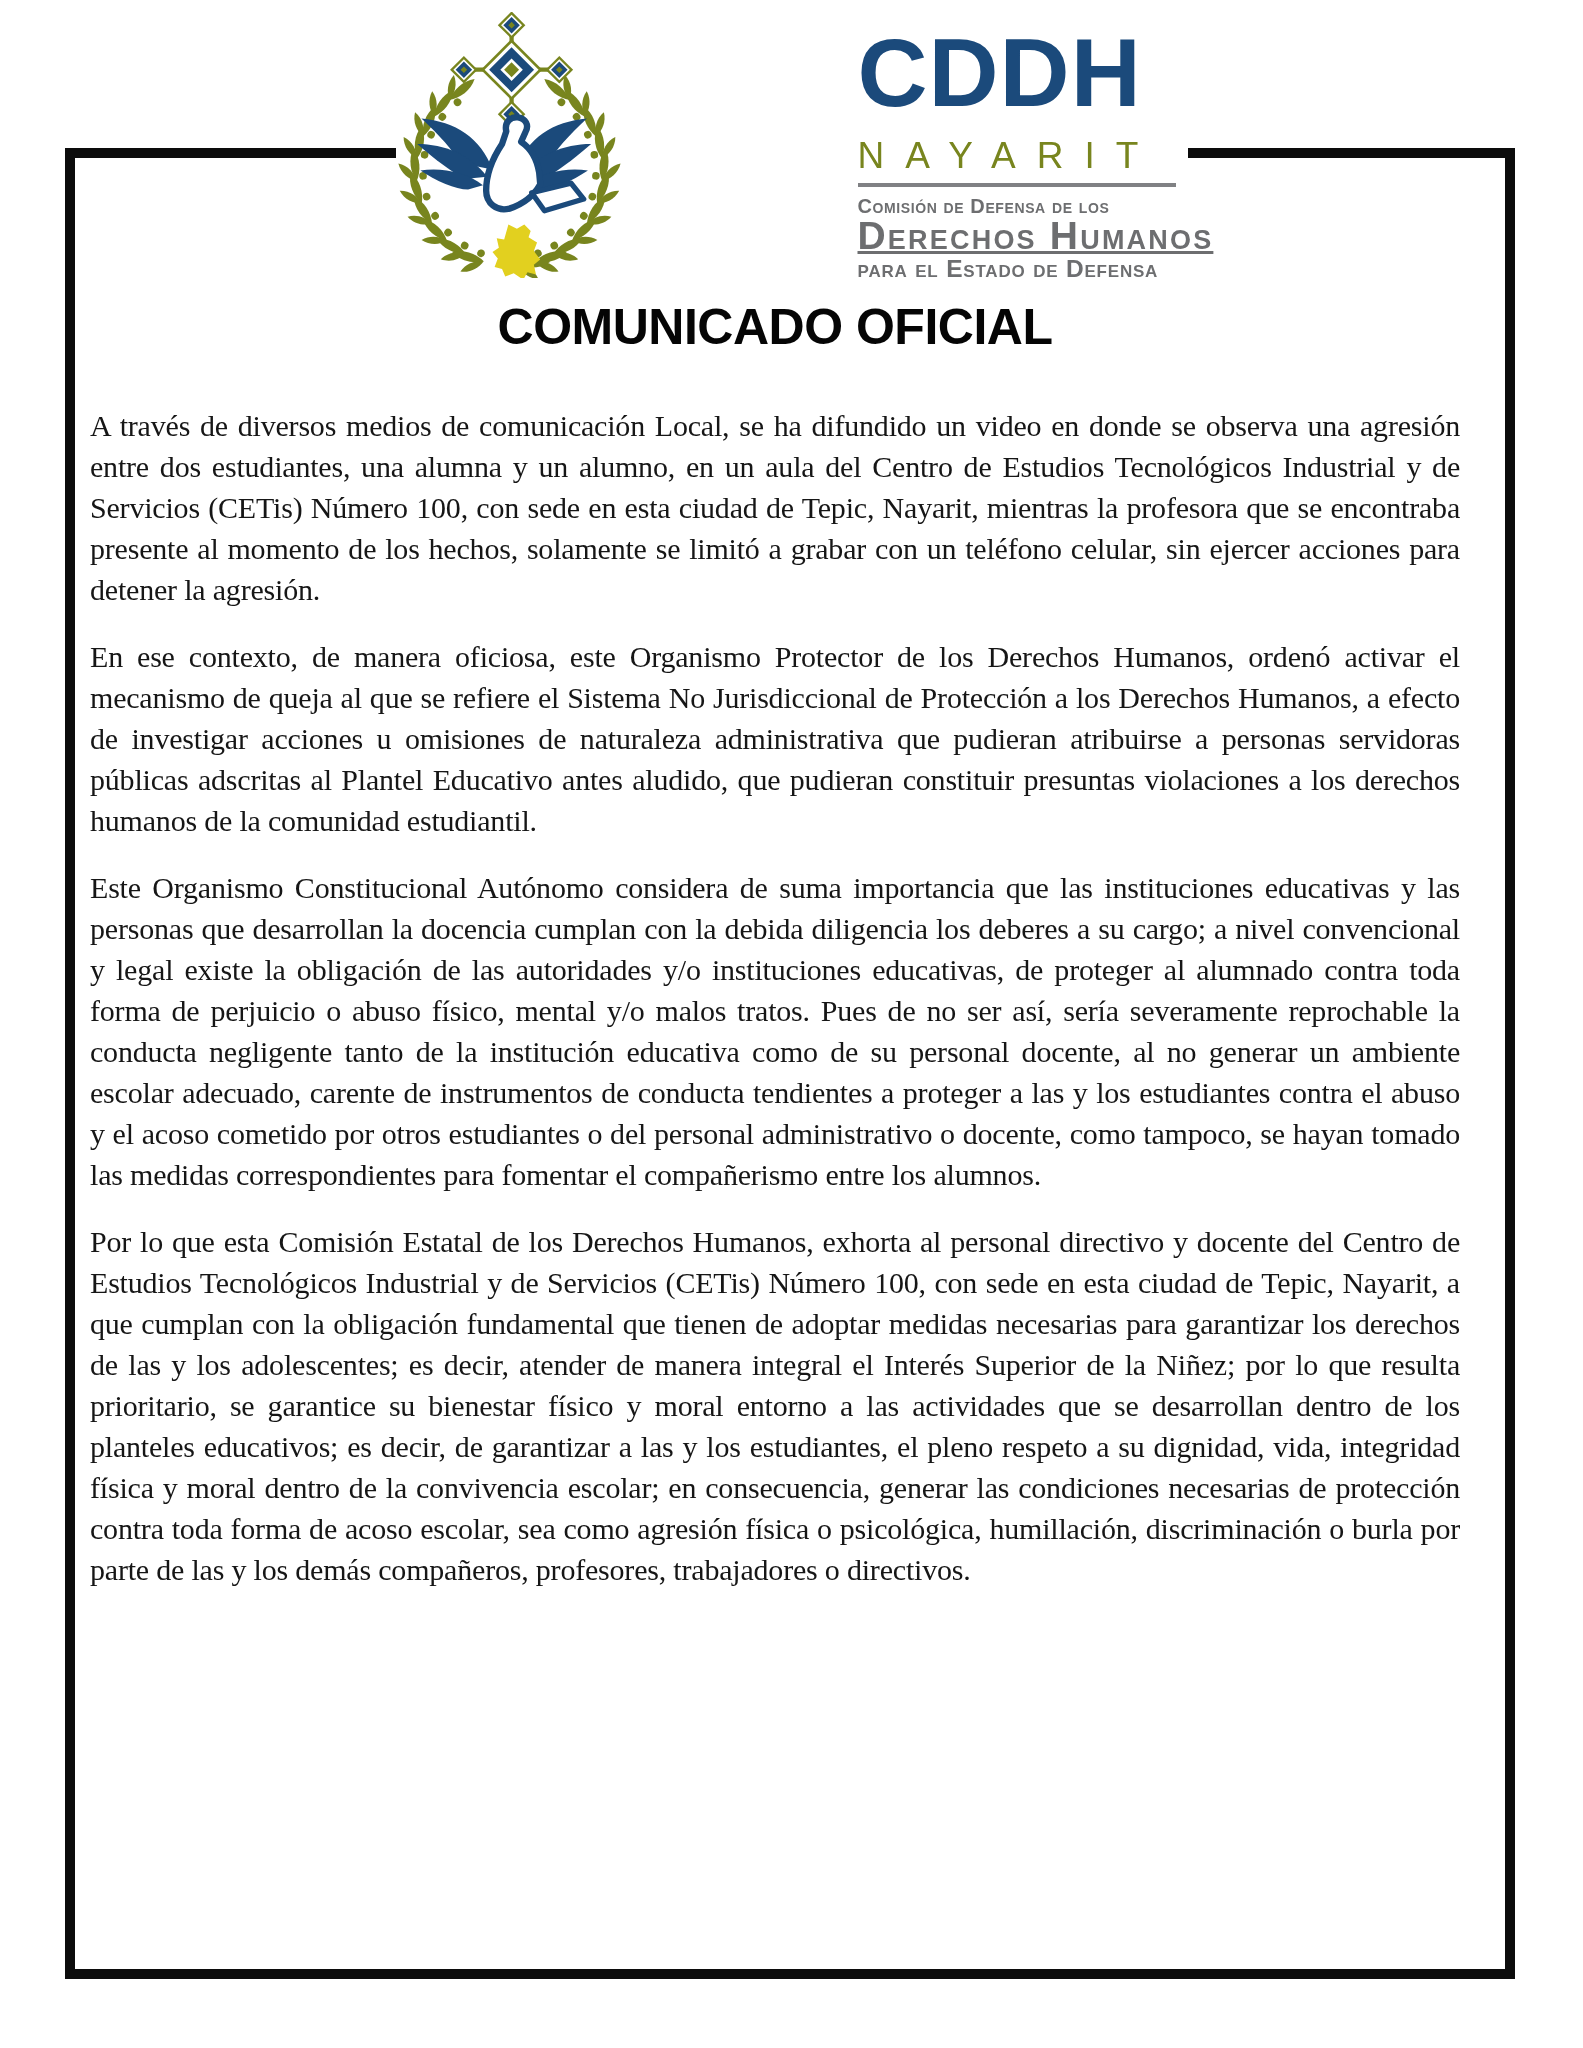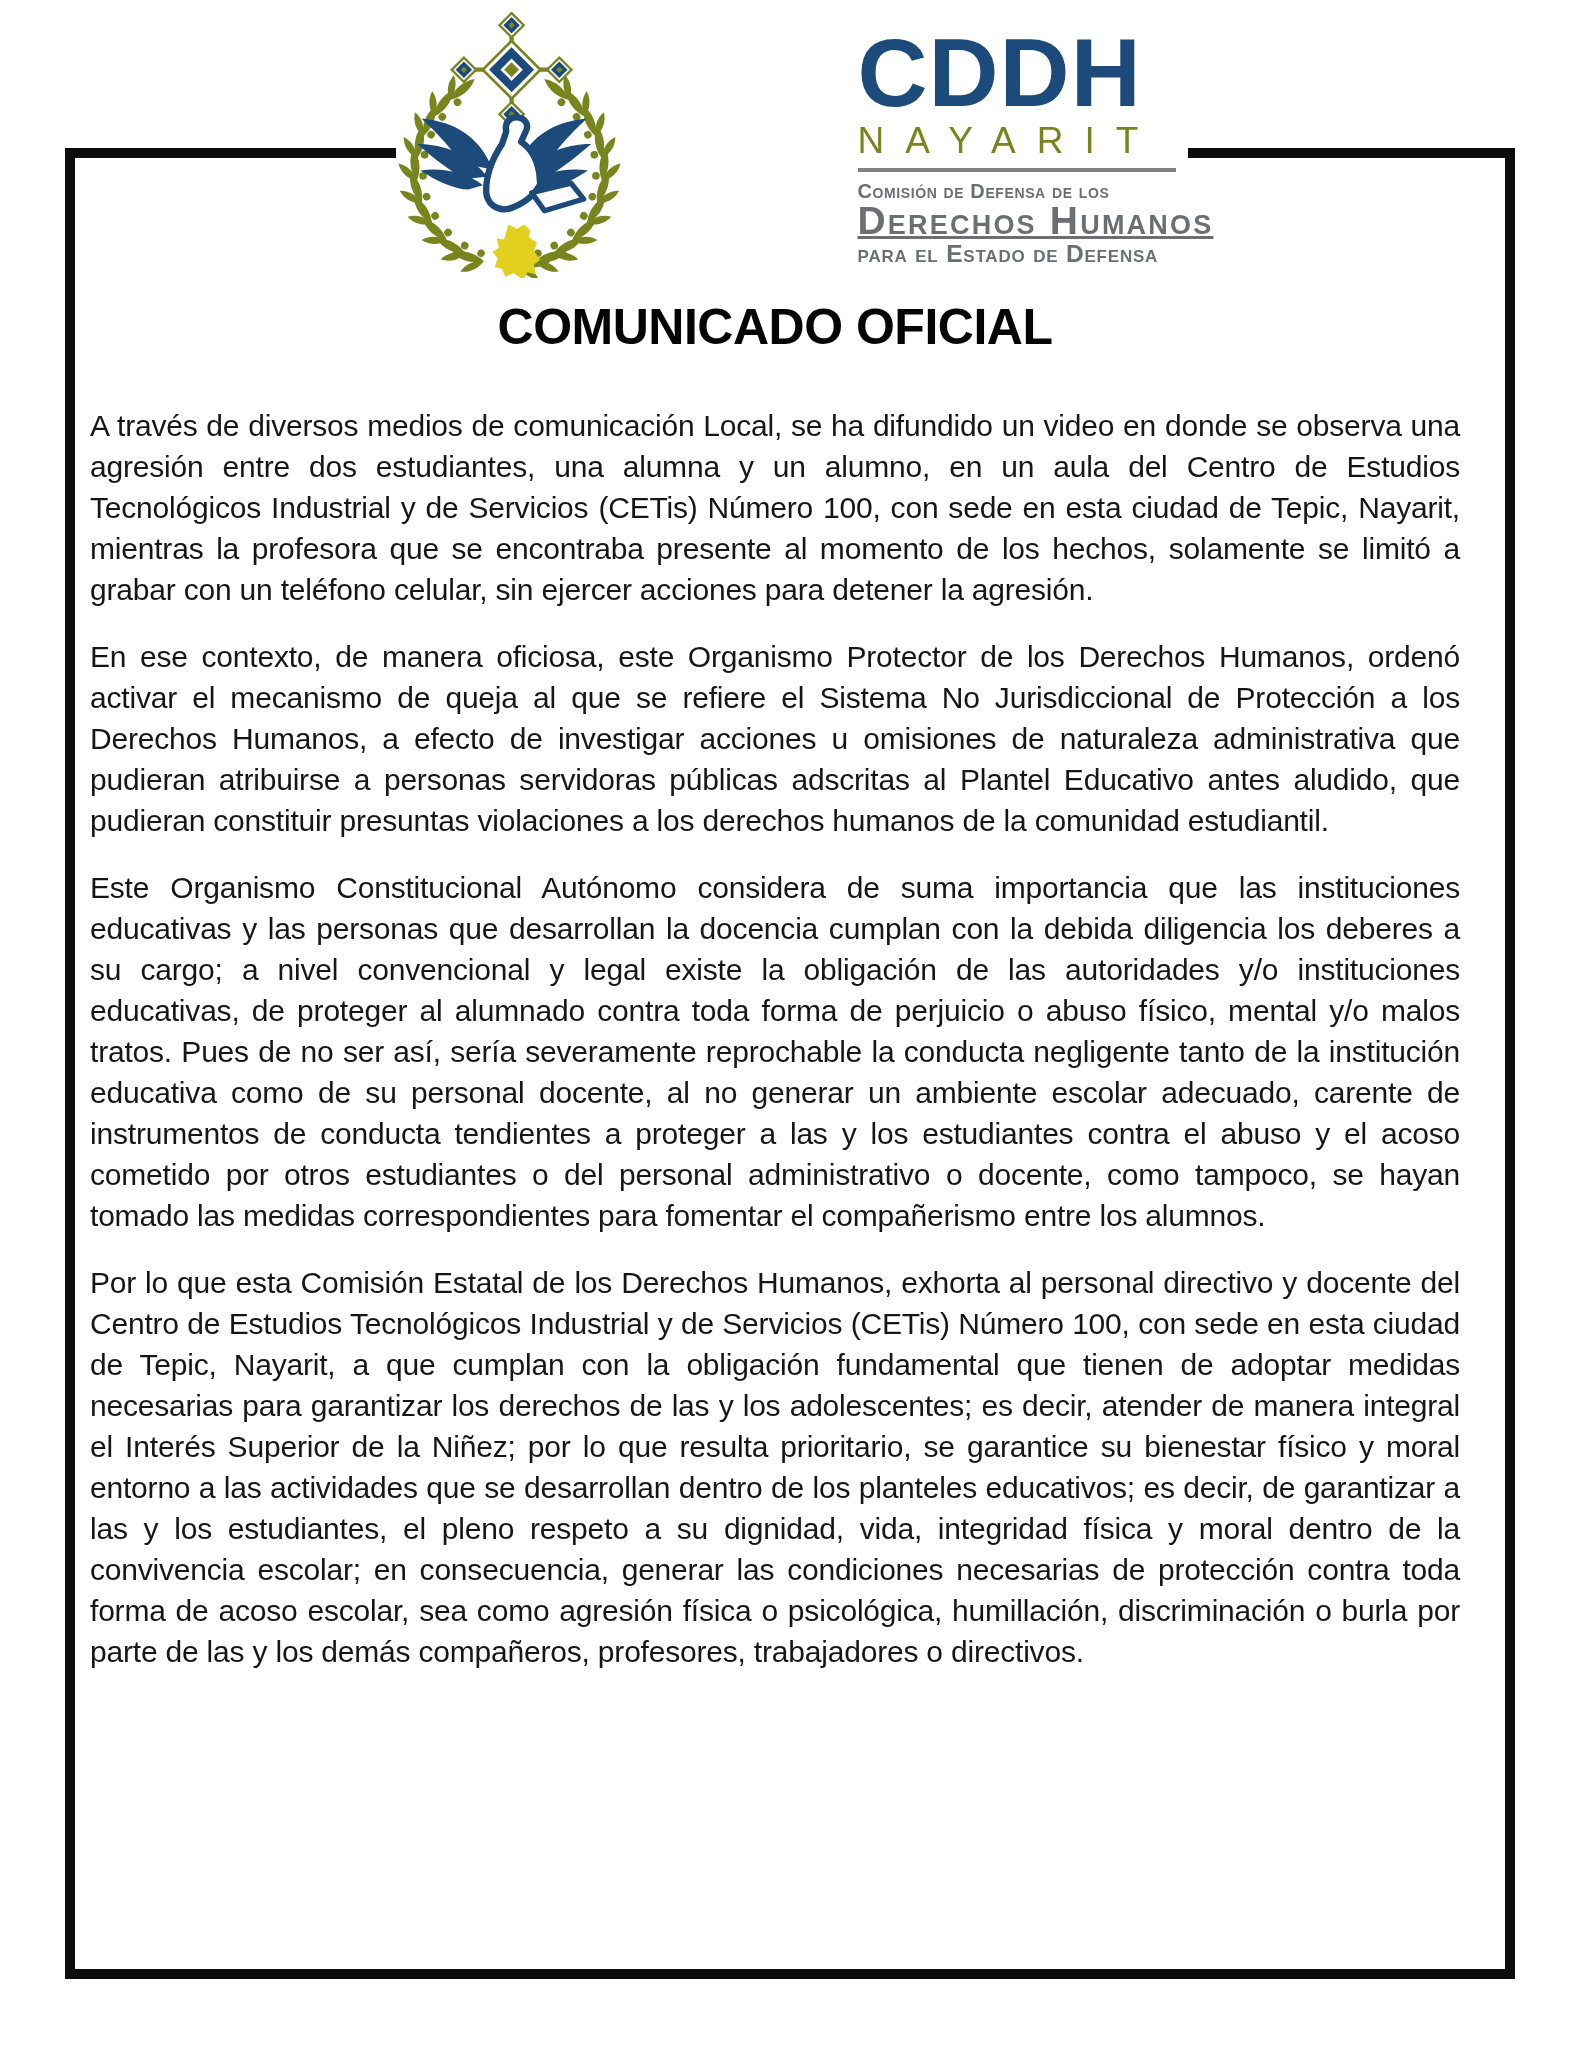--- a/index.html
+++ b/index.html
@@ -24,38 +24,38 @@
     padding-top:12px;
   }
   .emblem{flex:0 0 auto;}
   .logo-text{display:flex;flex-direction:column;align-items:flex-start;margin-top:16px;width:330px;}
   .cddh{
     font-weight:bold;font-size:97px;line-height:0.92;letter-spacing:1px;
     color:var(--navy);
   }
   .nayarit{
     font-weight:normal;font-size:37px;line-height:1.05;letter-spacing:21px;
-    color:var(--olive);margin-top:5px;white-space:nowrap;
+    color:var(--olive);margin-top:20px;white-space:nowrap;
   }
   .logo-divider{height:4px;width:318px;background:#808184;margin:7px 0 9px;}
   .org{color:var(--gray);font-weight:bold;font-variant:small-caps;white-space:nowrap;}
   .org.l1{font-size:20px;letter-spacing:0.6px;line-height:1.0;}
   .org.l2{font-size:39px;letter-spacing:2.2px;line-height:1.02;text-decoration:underline;}
   .org.l3{font-size:24.5px;letter-spacing:0.8px;line-height:1.05;}
   
   .content{
     position:absolute;left:90px;top:300px;width:1370px;z-index:3;
   }
   .doc-title{
     text-align:center;font-weight:bold;font-size:50px;line-height:1.1;
     letter-spacing:-0.5px;color:#050505;margin-bottom:50px;
   }
   .doc-paragraph{
     font-size:30px;line-height:41px;letter-spacing:-0.2px;color:#161616;
-    text-align:justify;margin-bottom:26px;
+    text-align:justify;margin-bottom:26px;font-family:Liberation Serif, serif;
   }
   .dateline{
     font-size:30px;line-height:41px;color:#161616;text-align:center;margin-top:0;
   }
   
   .fill-navy{fill:var(--navy);}
   .fill-olive{fill:var(--olive);}
   .fill-yellow{fill:var(--yellow);}
   .fill-white{fill:#ffffff;}
   .stroke-navy{stroke:var(--navy);}

